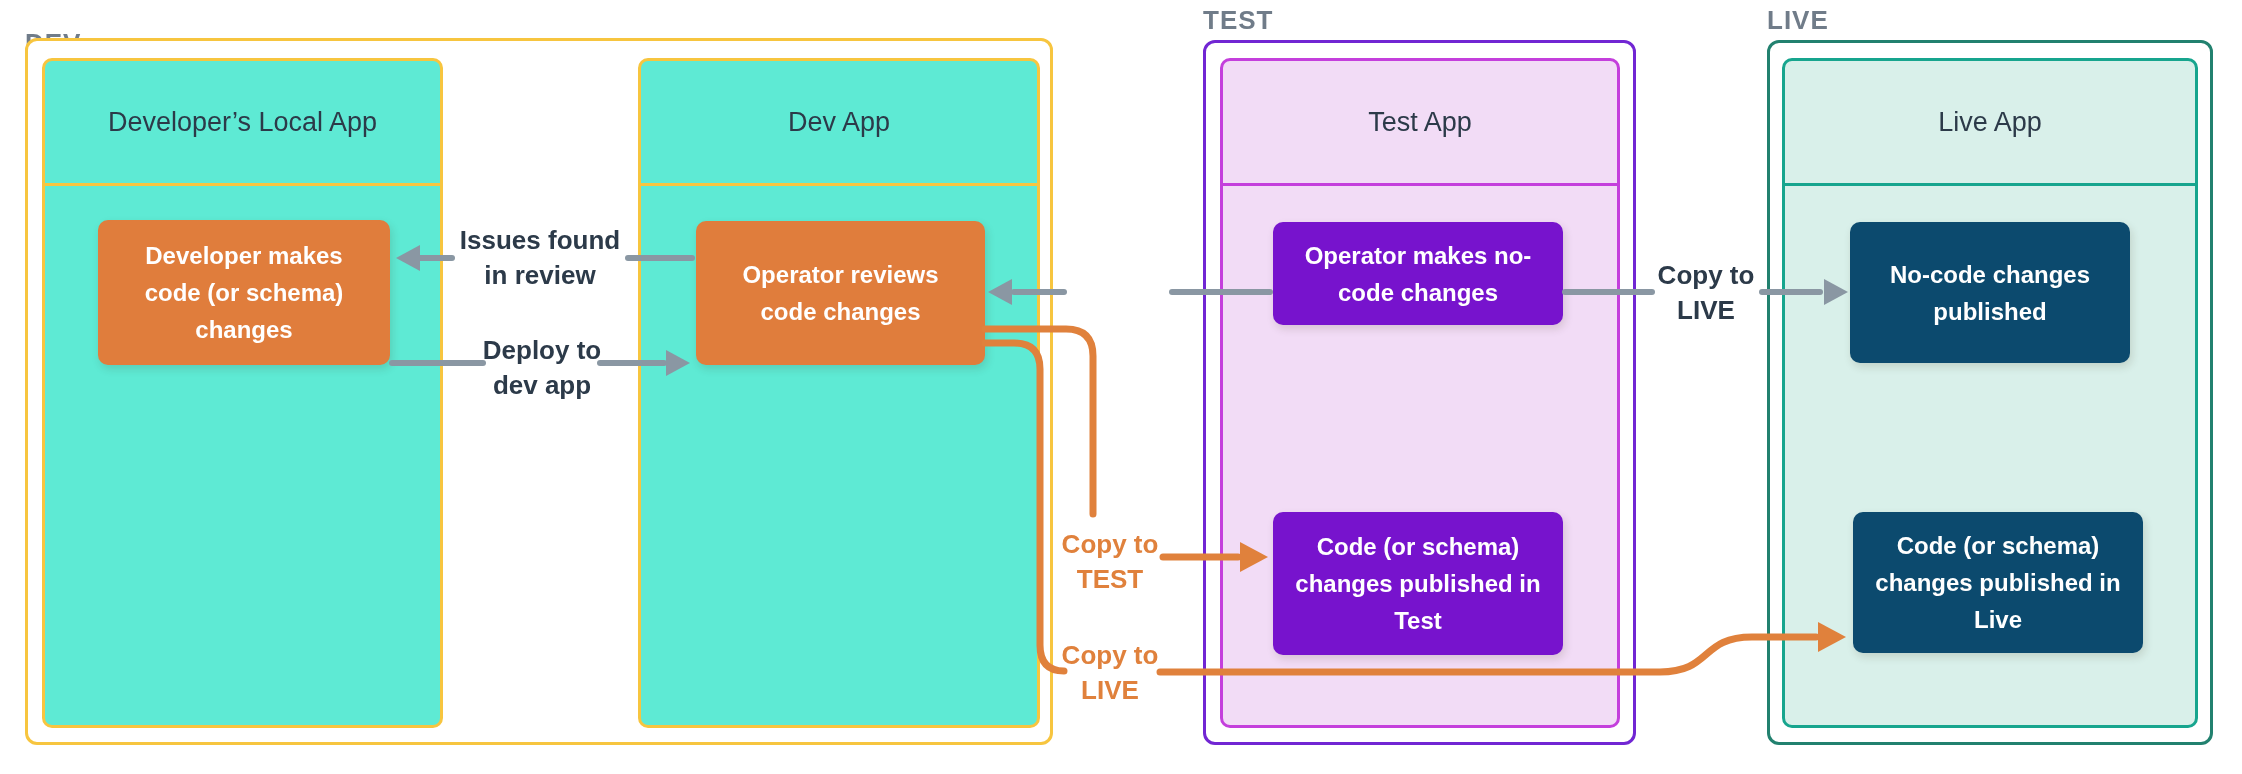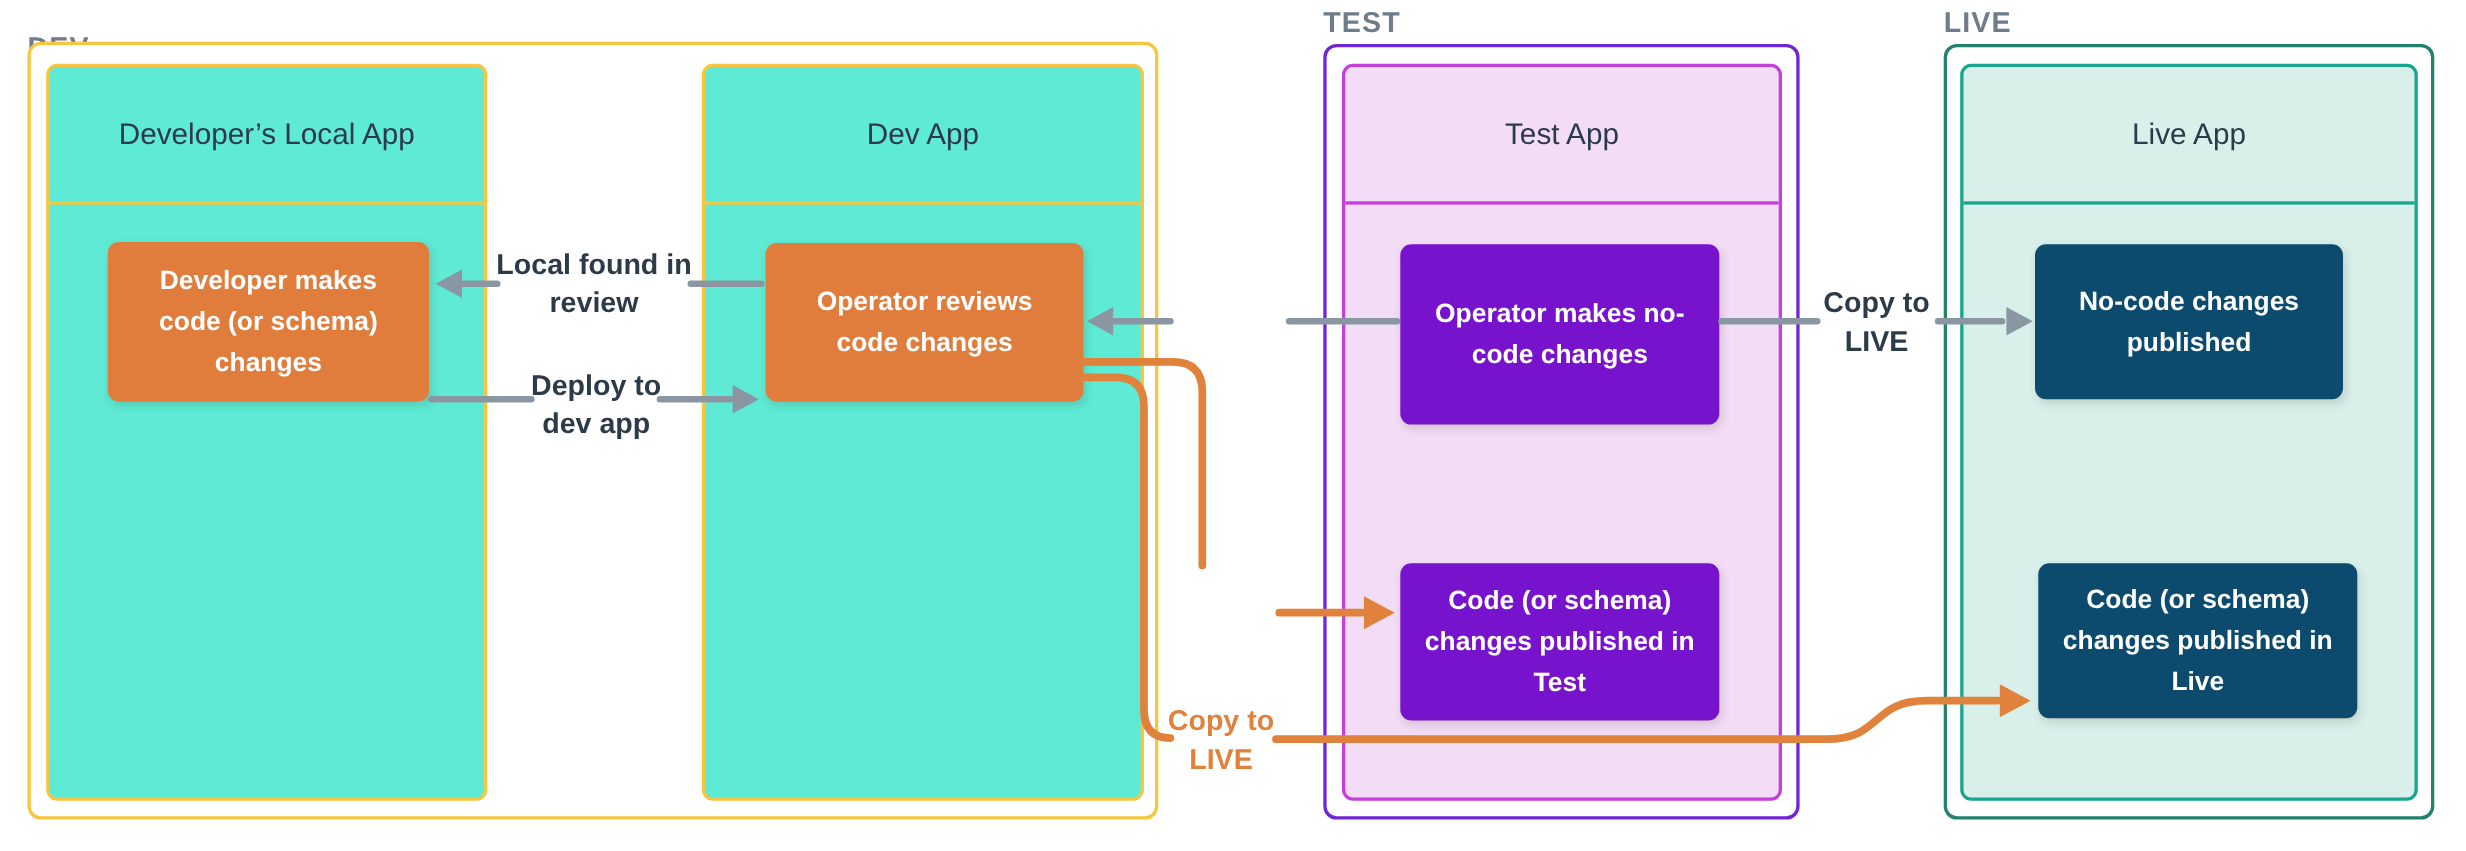--- a/index.html
+++ b/index.html
@@ -101,21 +101,21 @@
     <div class="app-title">Dev App</div>
   </div>
   <div class="node node-orange" style="left:696px;top:221px;width:289px;height:144px;">Operator reviews code changes</div>
 
   <div class="section-label" style="left:1203px;top:5px;">TEST</div>
   <div class="section sec-test" style="left:1203px;top:40px;width:433px;height:705px;"></div>
 
   <div class="app app-test" style="left:1220px;top:58px;width:400px;height:670px;">
     <div class="app-title">Test App</div>
   </div>
-  <div class="node node-purple" style="left:1273px;top:222px;width:290px;height:164px;">Operator makes no-code changes</div>
+  <div class="node node-purple" style="left:1273px;top:222px;width:290px;height:103px;">Operator makes no-code changes</div>
   <div class="node node-purple" style="left:1273px;top:512px;width:290px;height:143px;">Code (or schema) changes published in Test</div>
 
   <div class="section-label" style="left:1767px;top:5px;">LIVE</div>
   <div class="section sec-live" style="left:1767px;top:40px;width:446px;height:705px;"></div>
 
   <div class="app app-live" style="left:1782px;top:58px;width:416px;height:670px;">
     <div class="app-title">Live App</div>
   </div>
   <div class="node node-teal" style="left:1850px;top:222px;width:280px;height:141px;">No-code changes published</div>
   <div class="node node-teal" style="left:1853px;top:512px;width:290px;height:141px;">Code (or schema) changes published in Live</div>
@@ -154,18 +154,19 @@
       <line x1="1163" y1="557" x2="1238" y2="557"></line>
       <polygon points="1268,557 1240,542 1240,572" stroke="none"></polygon>
     </g>
 
     <g stroke="#E0813C" stroke-width="7" stroke-linecap="round" fill="#E0813C">
       <path d="M 1160 672 H 1660 C 1712 672 1700 637 1752 637 H 1816" fill="none"></path>
       <polygon points="1846,637 1818,622 1818,652" stroke="none"></polygon>
     </g>
   </svg>
 
-  <div class="flow-label" style="left:540px;top:258px;width:180px;">Local found in review</div>
+  <div class="flow-label" style="left:540px;top:258px;width:180px;">Issues found in review</div>
   <div class="flow-label" style="left:542px;top:368px;width:130px;">Deploy to dev app</div>
   <div class="flow-label" style="left:1706px;top:293px;width:110px;">Copy to LIVE</div>
+  <div class="flow-label orange" style="left:1110px;top:562px;width:110px;">Copy to TEST</div>
   <div class="flow-label orange" style="left:1110px;top:673px;width:110px;">Copy to LIVE</div>
 
 </div>
 
 </body></html>

